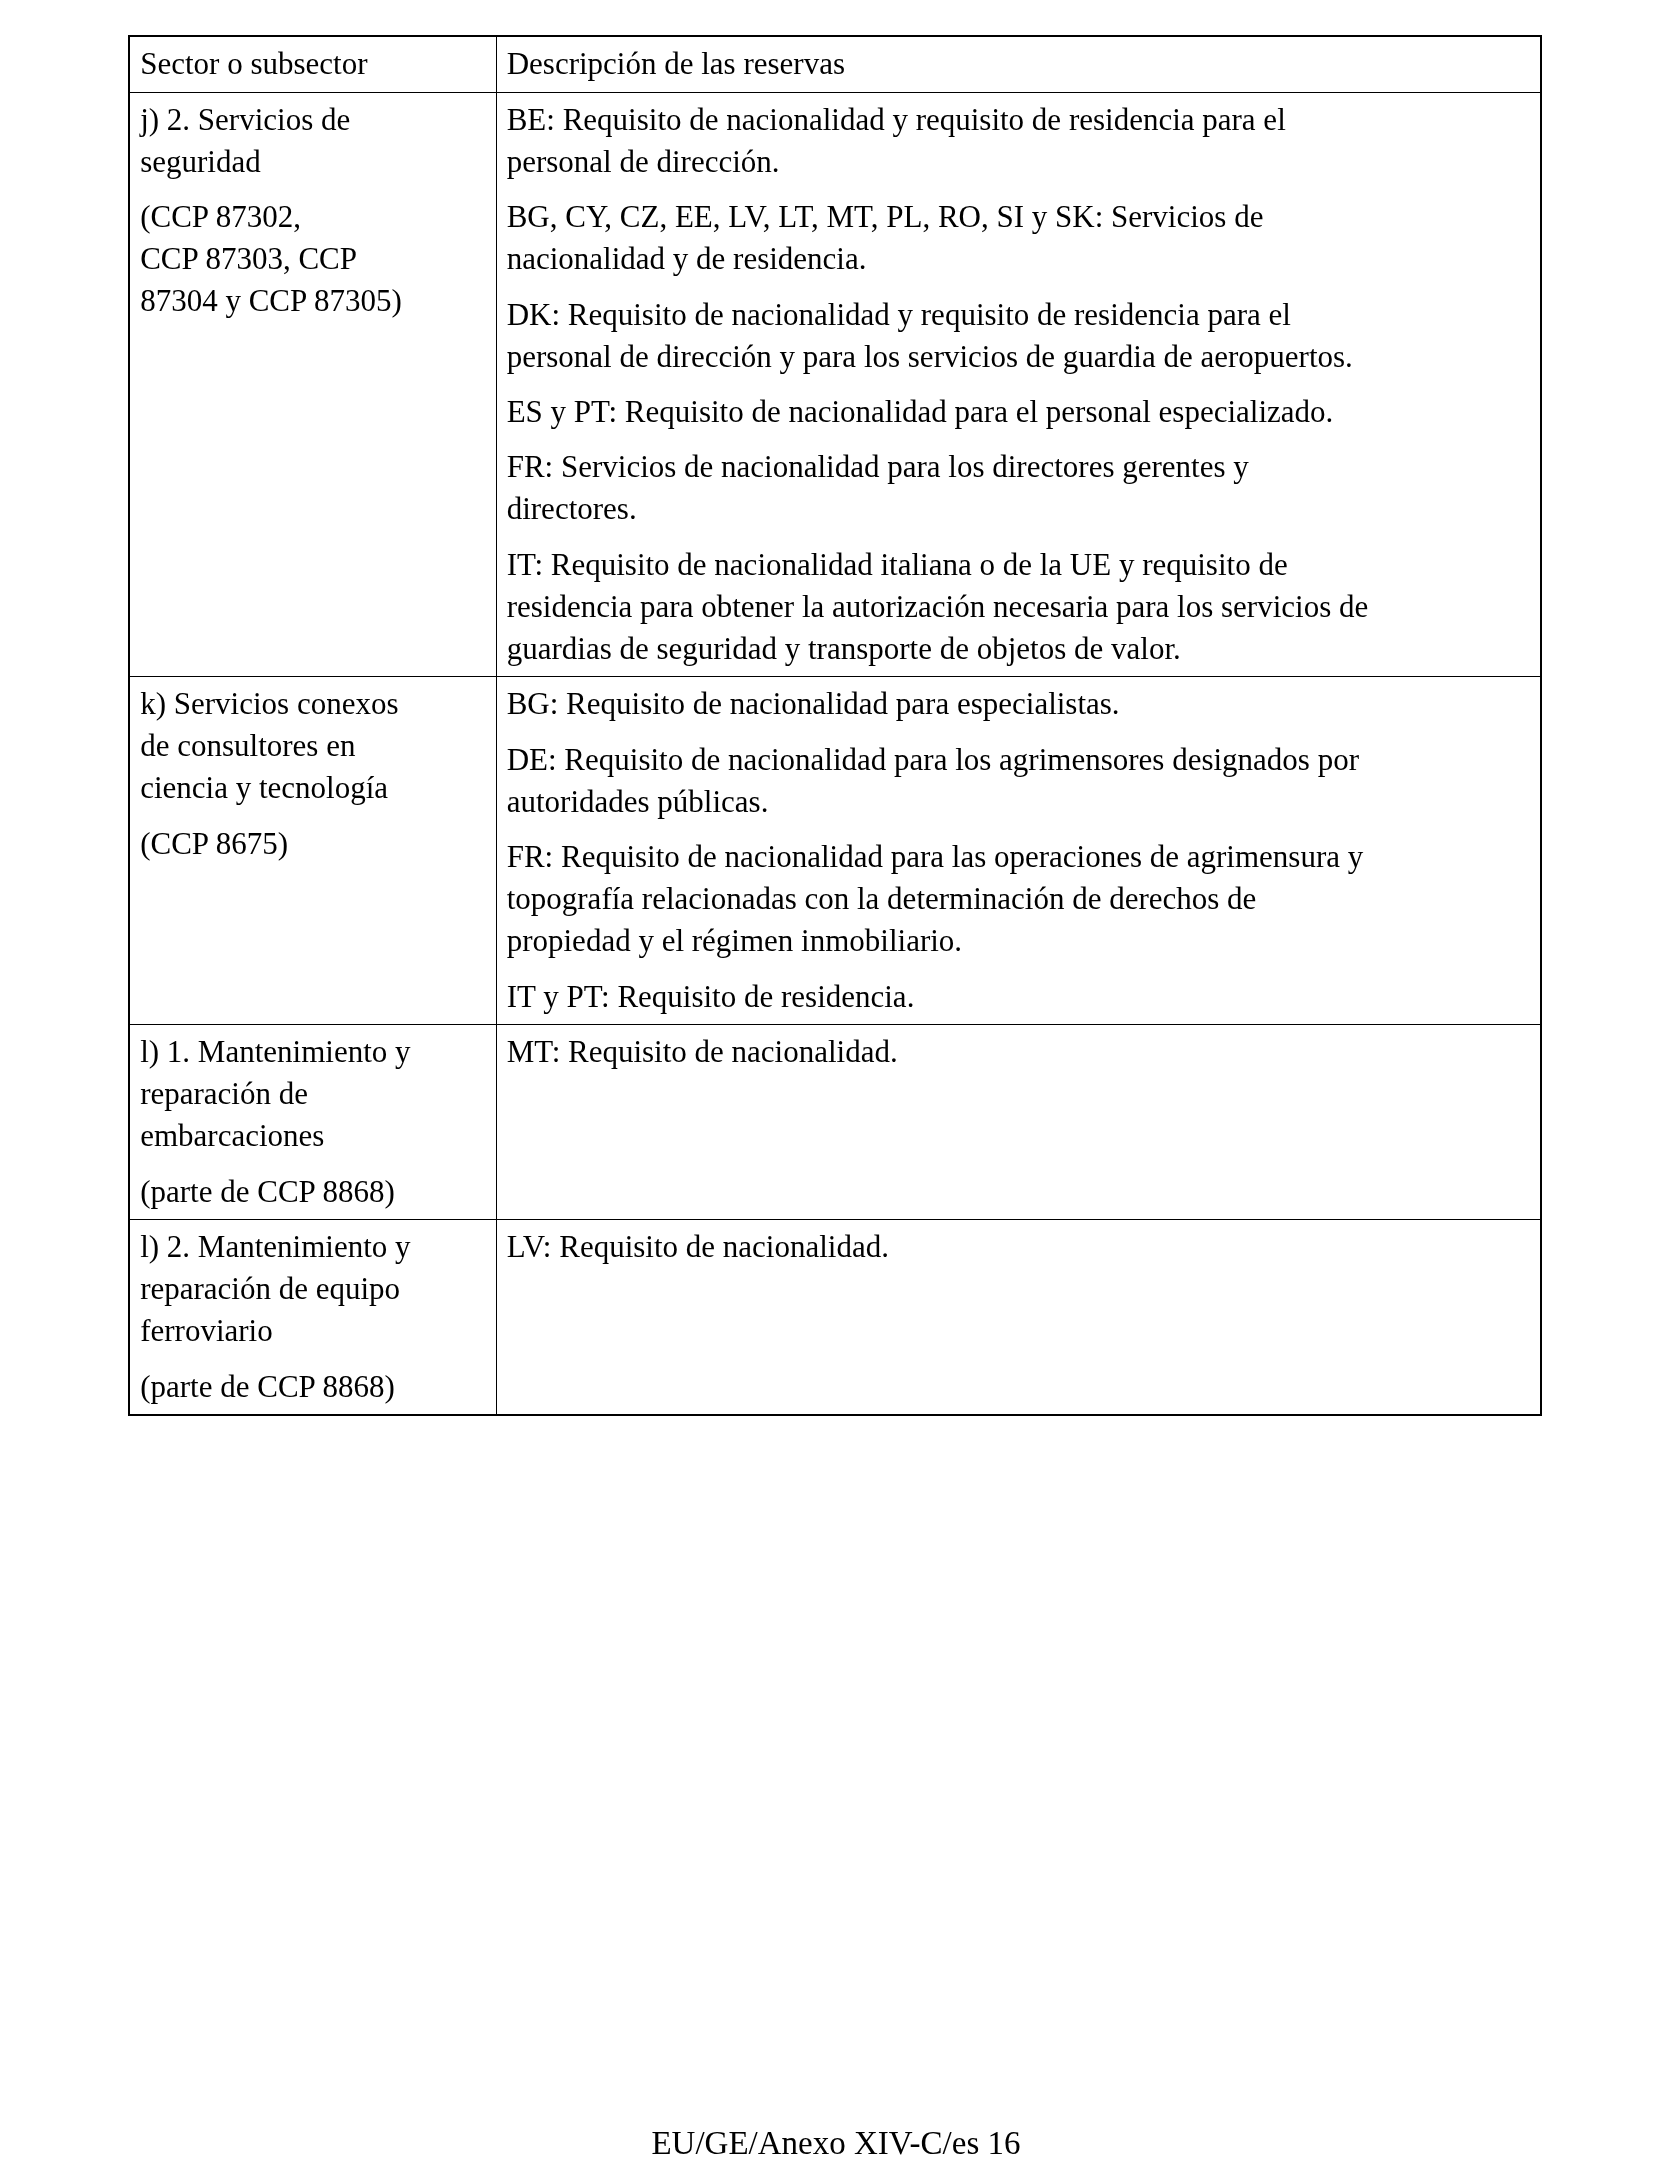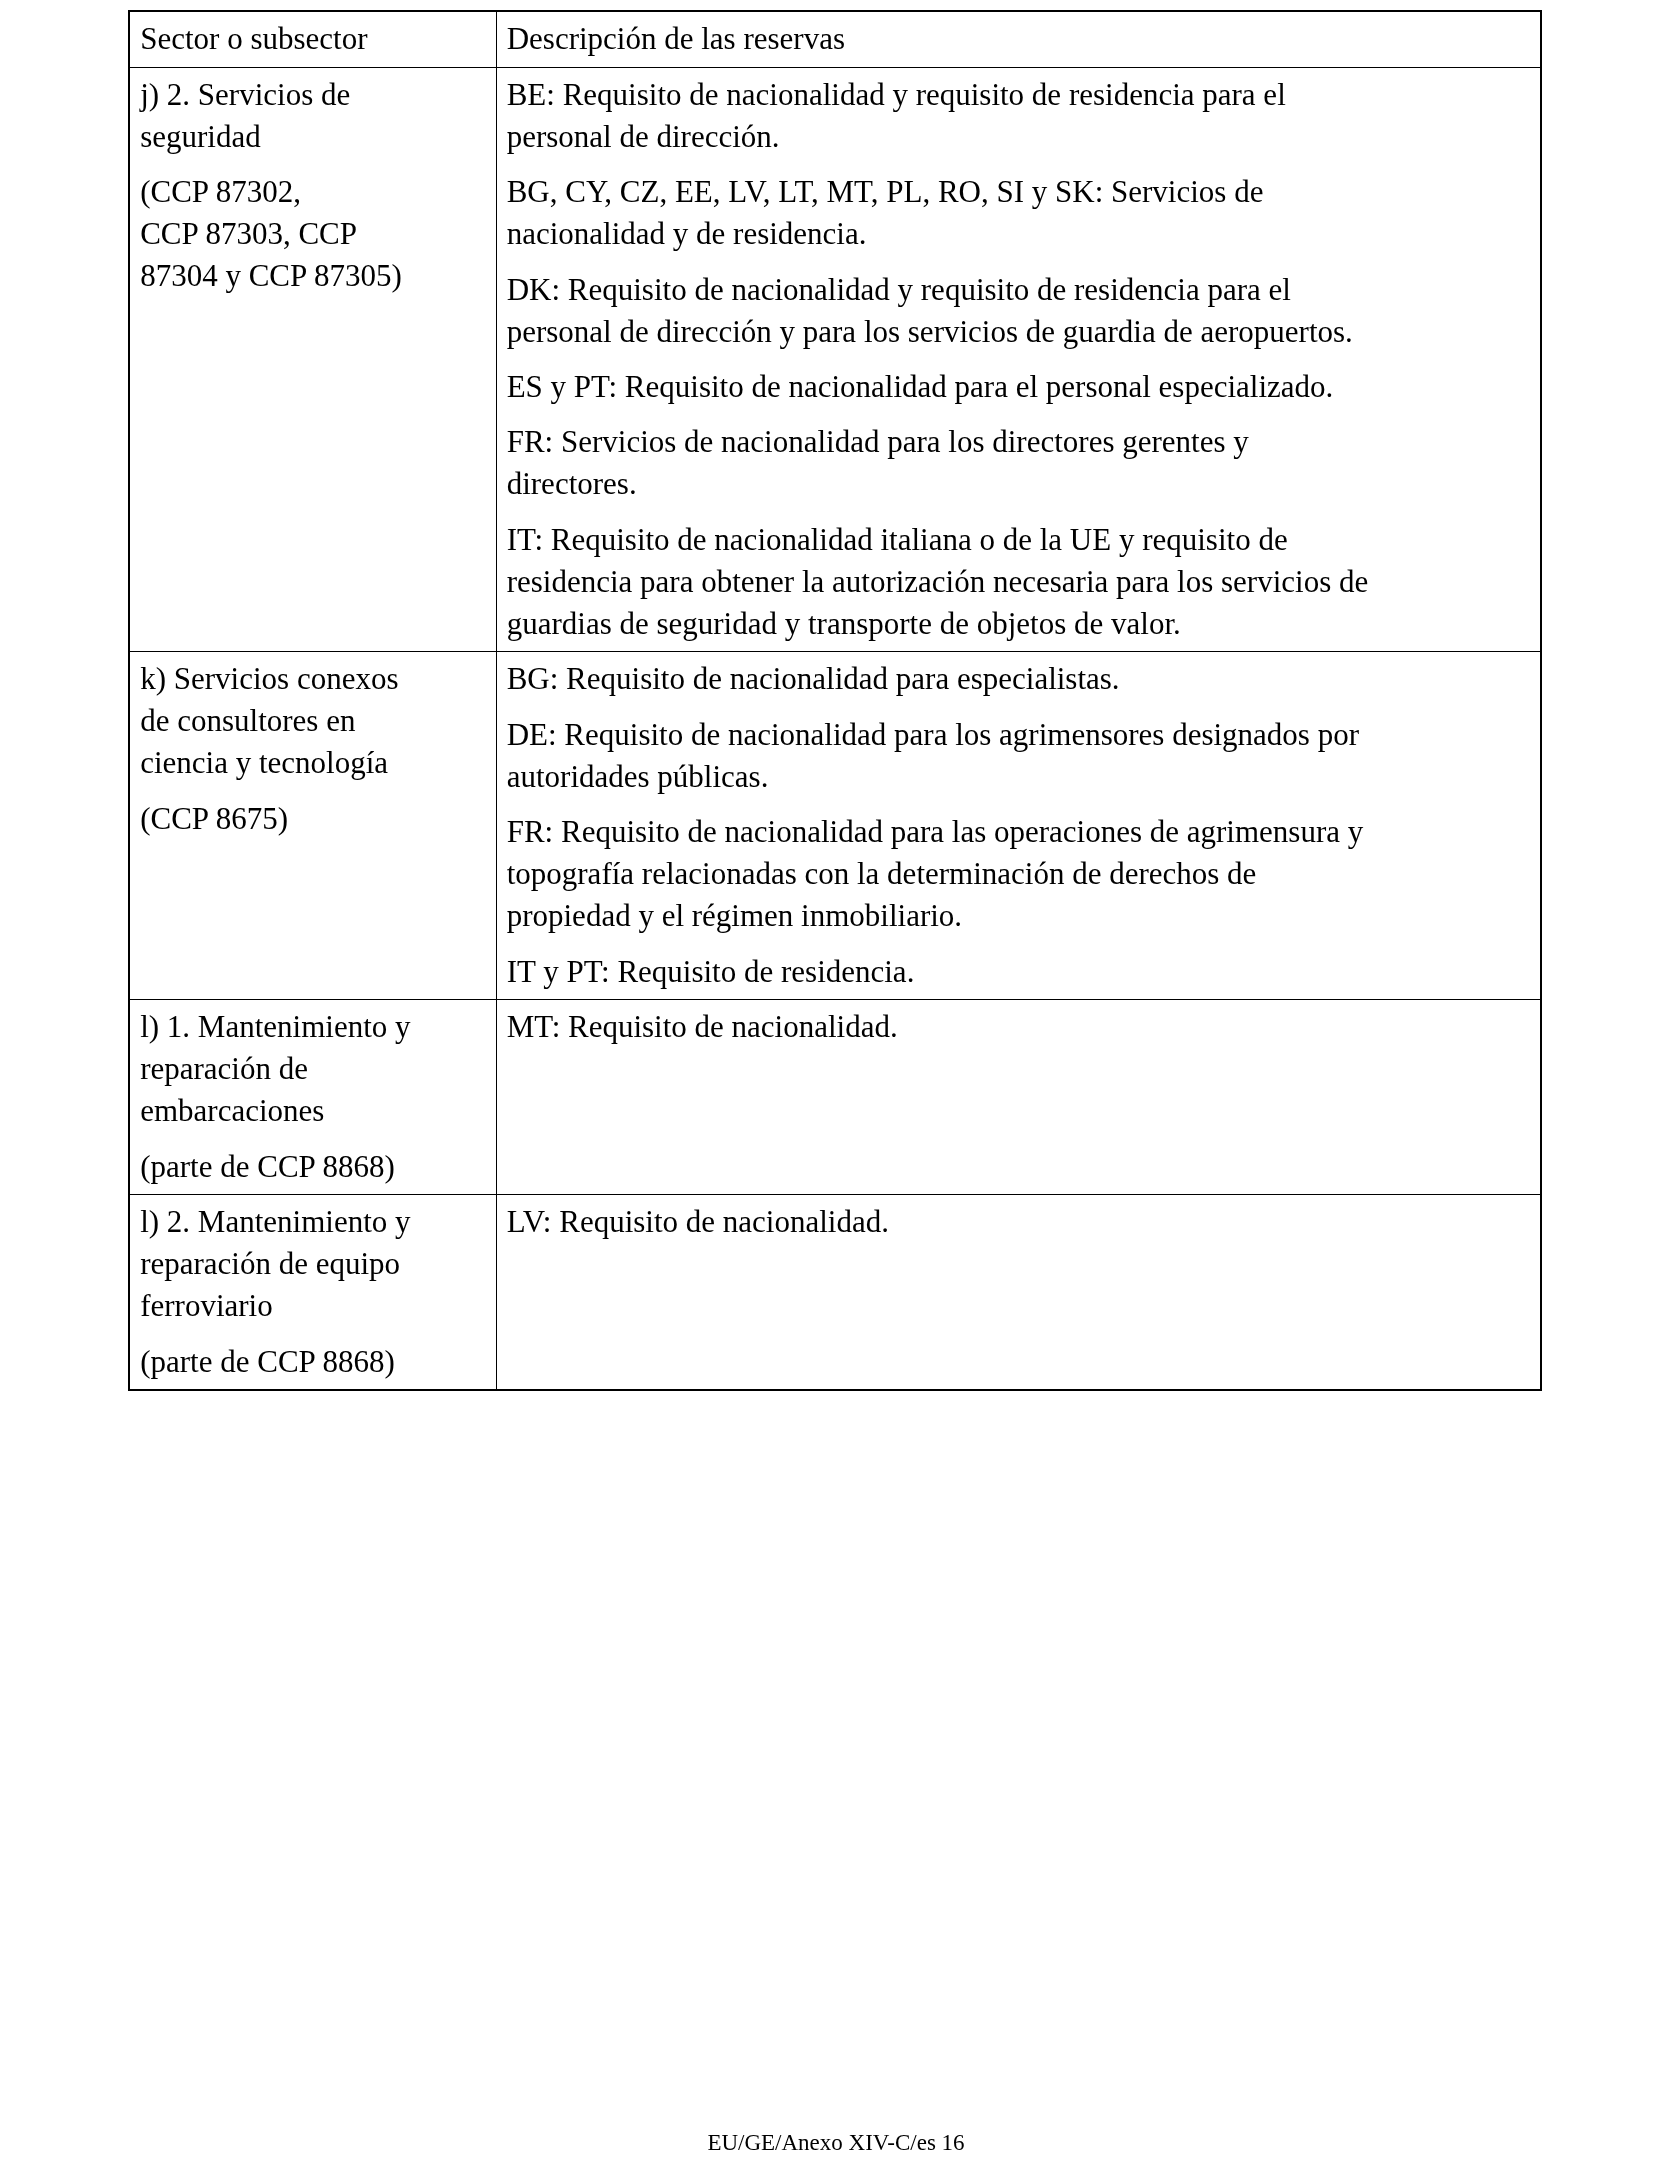--- a/index.html
+++ b/index.html
@@ -11,21 +11,21 @@
     position: relative;
     width: 1672px;
     height: 2183px;
     font-family: "Liberation Serif", "DejaVu Serif", serif;
     color: #000000;
     overflow: hidden;
   }
   .doc-table {
     position: absolute;
     left: 128px;
-    top: 10px;
+    top: 35px;
     width: 1414px;
     border-collapse: collapse;
     table-layout: fixed;
   }
   .doc-table th,
   .doc-table td {
     border: 1.6px solid #000000;
     vertical-align: top;
     text-align: left;
     font-weight: normal;
@@ -45,21 +45,21 @@
     margin: 0 0 13.4px 0;
     white-space: pre-line;
   }
   .doc-table p:last-child { margin-bottom: 0; }
   .page-footer {
     position: absolute;
     top: 2122px;
     left: 0;
     width: 100%;
     text-align: center;
-    font-size: 23px;
+    font-size: 33px;
     line-height: 42px;
   }
 </style>
 </head>
 <body>
 
 <table class="doc-table">
   <colgroup>
     <col class="col-sector">
     <col class="col-reservas">

